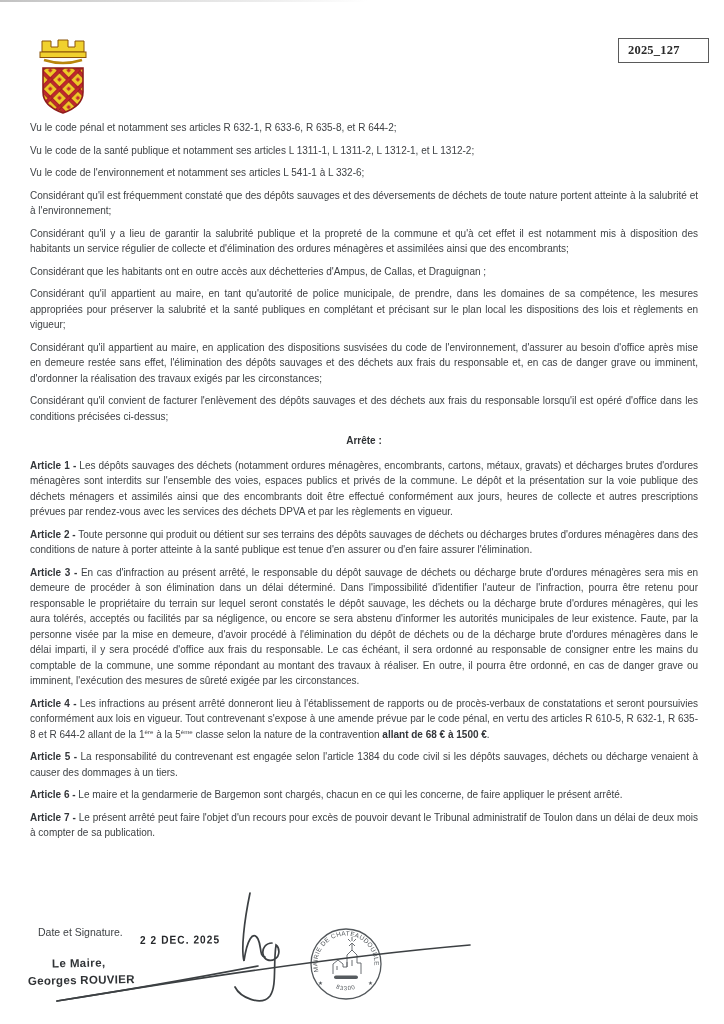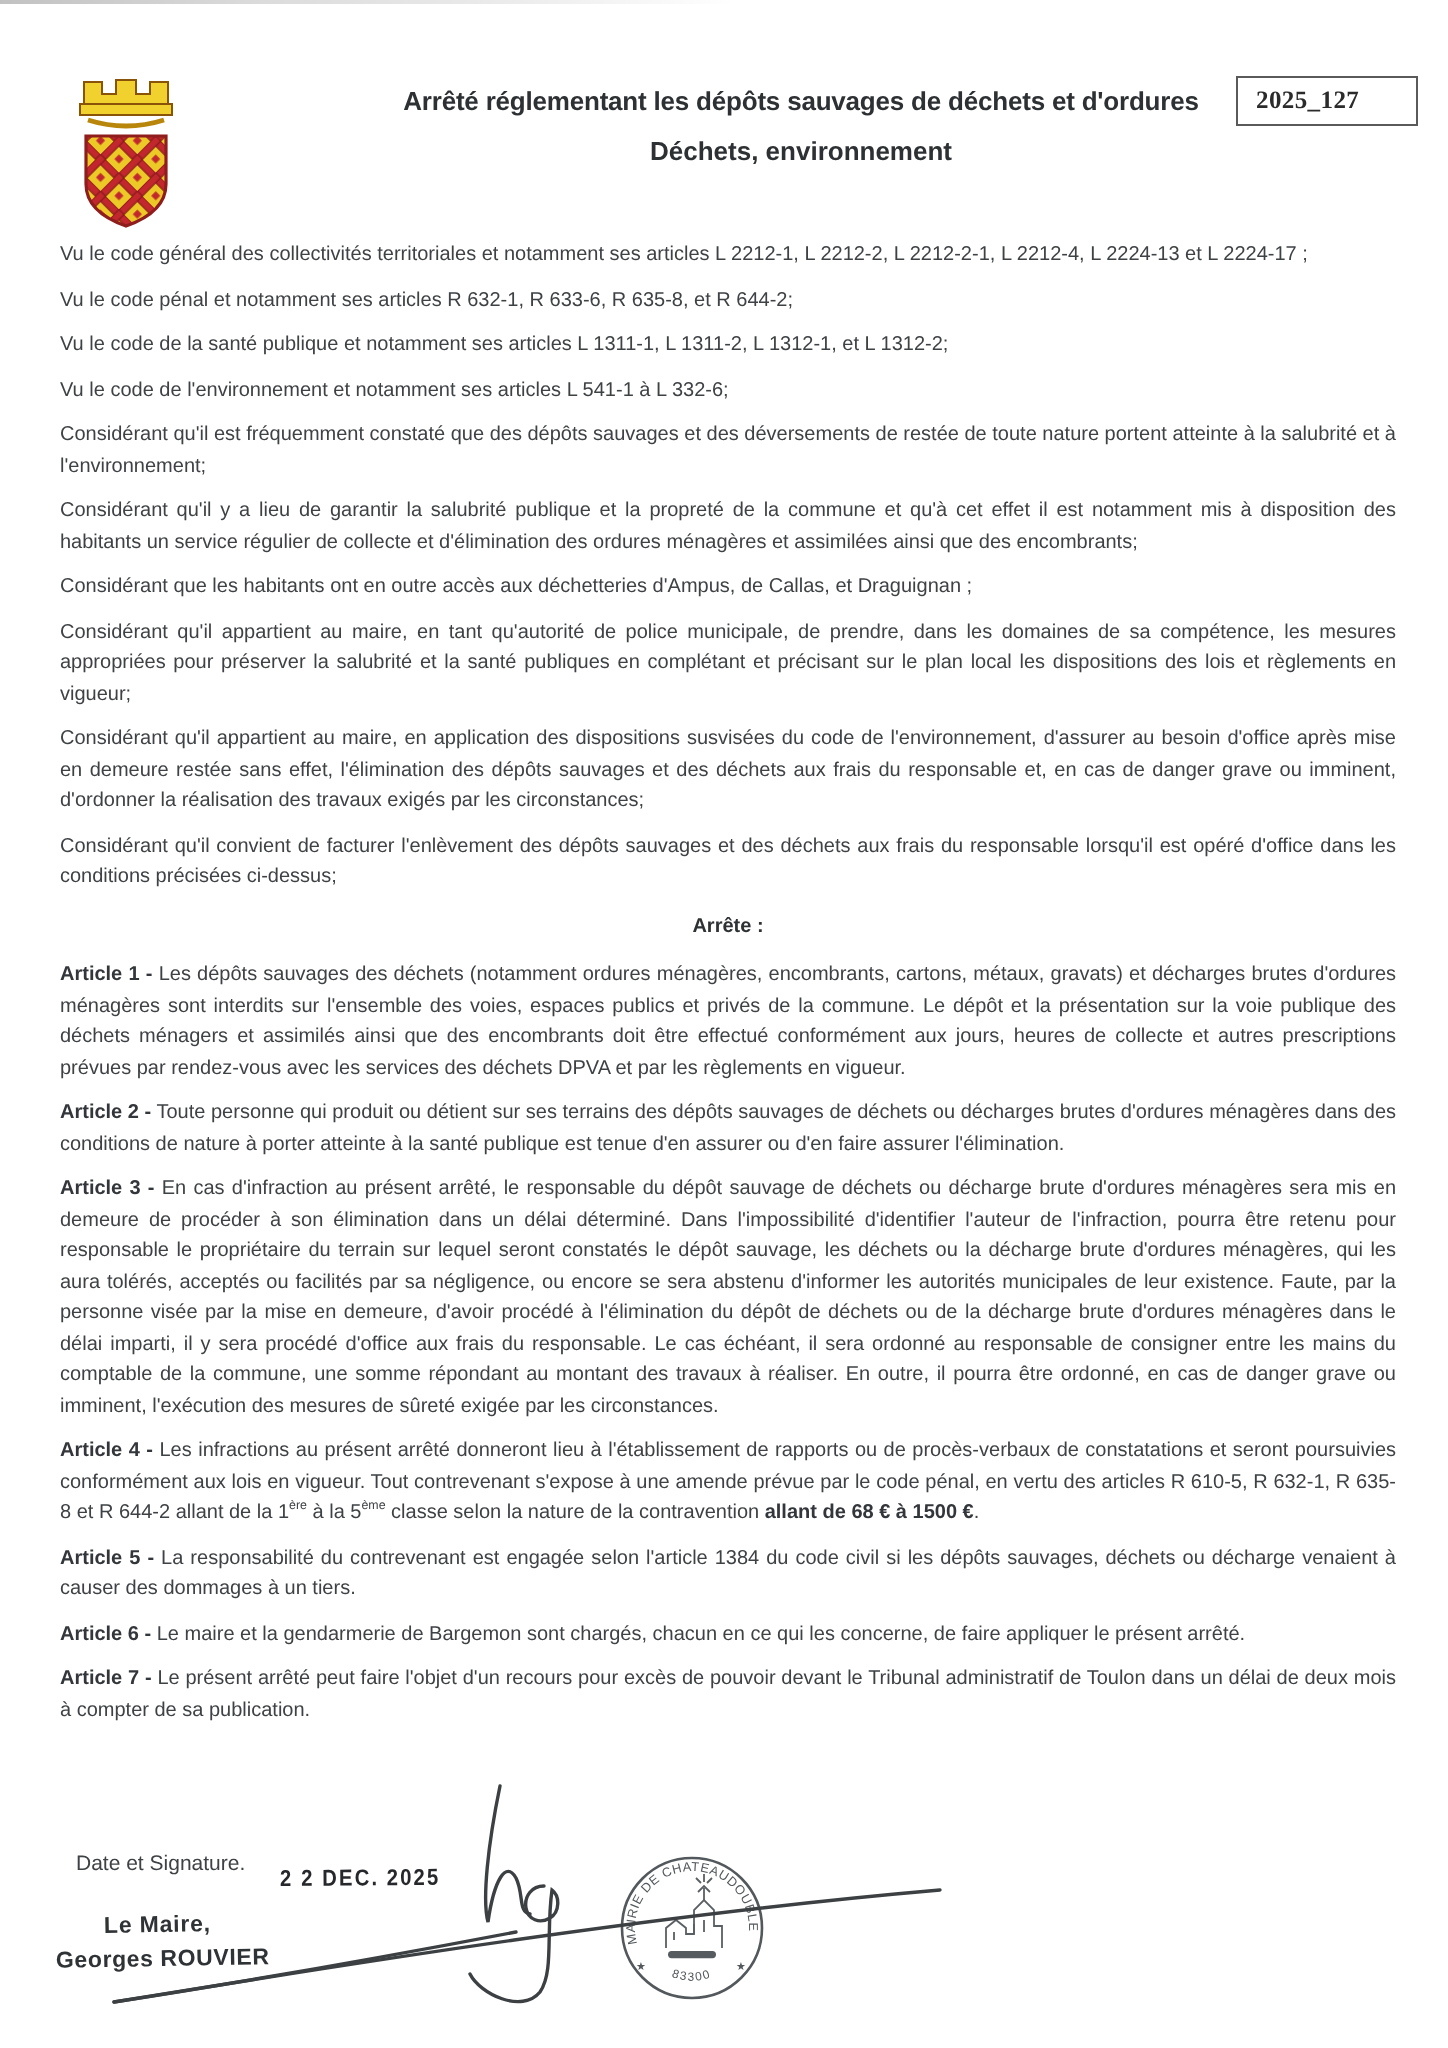--- a/index.html
+++ b/index.html
@@ -66,36 +66,31 @@
         <rect x="6" y="15" width="46" height="5.5" fill="#f0d12e"></rect>
         <path d="M10 23 q19 6 38 0" fill="none" stroke="#b8860b" stroke-width="2.4"></path>
       </g>
 
       <path d="M9 31 h40 v24 q0 14 -20 21 q-20 -7 -20 -21 z" fill="#edc927"></path>
       <rect x="0" y="22" width="58" height="58" clip-path="url(#shieldClip)" fill="url(#fret)"></rect>
       <path d="M9 31 h40 v24 q0 14 -20 21 q-20 -7 -20 -21 z" fill="none" stroke="#8f1d1d" stroke-width="1.6"></path>
     </svg>
   </div>
 
-  <div class="titleblock">
-    <div class="title">Arrêté réglementant les dépôts sauvages de déchets et d'ordures</div>
-    <div class="subtitle">Déchets, environnement</div>
-  </div>
 
   <div class="refbox">
     <span>2025_127</span>
   </div>
 
   <div class="content">
-    <p>Vu le code général des collectivités territoriales et notamment ses articles L 2212-1, L 2212-2, L 2212-2-1, L 2212-4, L 2224-13 et L 2224-17 ;</p>
     <p>Vu le code pénal et notamment ses articles R 632-1, R 633-6, R 635-8, et R 644-2;</p>
     <p>Vu le code de la santé publique et notamment ses articles L 1311-1, L 1311-2, L 1312-1, et L 1312-2;</p>
     <p>Vu le code de l'environnement et notamment ses articles L 541-1 à L 332-6;</p>
 
-    <p>Considérant qu'il est fréquemment constaté que des dépôts sauvages et des déversements de restée de toute nature portent atteinte à la salubrité et à l'environnement;</p>
+    <p>Considérant qu'il est fréquemment constaté que des dépôts sauvages et des déversements de déchets de toute nature portent atteinte à la salubrité et à l'environnement;</p>
     <p>Considérant qu'il y a lieu de garantir la salubrité publique et la propreté de la commune et qu'à cet effet il est notamment mis à disposition des habitants un service régulier de collecte et d'élimination des ordures ménagères et assimilées ainsi que des encombrants;</p>
     <p>Considérant que les habitants ont en outre accès aux déchetteries d'Ampus, de Callas, et Draguignan ;</p>
     <p>Considérant qu'il appartient au maire, en tant qu'autorité de police municipale, de prendre, dans les domaines de sa compétence, les mesures appropriées pour préserver la salubrité et la santé publiques en complétant et précisant sur le plan local les dispositions des lois et règlements en vigueur;</p>
     <p>Considérant qu'il appartient au maire, en application des dispositions susvisées du code de l'environnement, d'assurer au besoin d'office après mise en demeure restée sans effet, l'élimination des dépôts sauvages et des déchets aux frais du responsable et, en cas de danger grave ou imminent, d'ordonner la réalisation des travaux exigés par les circonstances;</p>
     <p>Considérant qu'il convient de facturer l'enlèvement des dépôts sauvages et des déchets aux frais du responsable lorsqu'il est opéré d'office dans les conditions précisées ci-dessus;</p>
 
     <p class="arrete">Arrête :</p>
 
     <p><strong>Article 1 -</strong> <span>Les dépôts sauvages des déchets (notamment ordures ménagères, encombrants, cartons, métaux, gravats) et décharges brutes d'ordures ménagères sont interdits sur l'ensemble des voies, espaces publics et privés de la commune. Le dépôt et la présentation sur la voie publique des déchets ménagers et assimilés ainsi que des encombrants doit être effectué conformément aux jours, heures de collecte et autres prescriptions prévues par rendez-vous avec les services des déchets DPVA et par les règlements en vigueur.</span></p>
     <p><strong>Article 2 -</strong> <span>Toute personne qui produit ou détient sur ses terrains des dépôts sauvages de déchets ou décharges brutes d'ordures ménagères dans des conditions de nature à porter atteinte à la santé publique est tenue d'en assurer ou d'en faire assurer l'élimination.</span></p>

